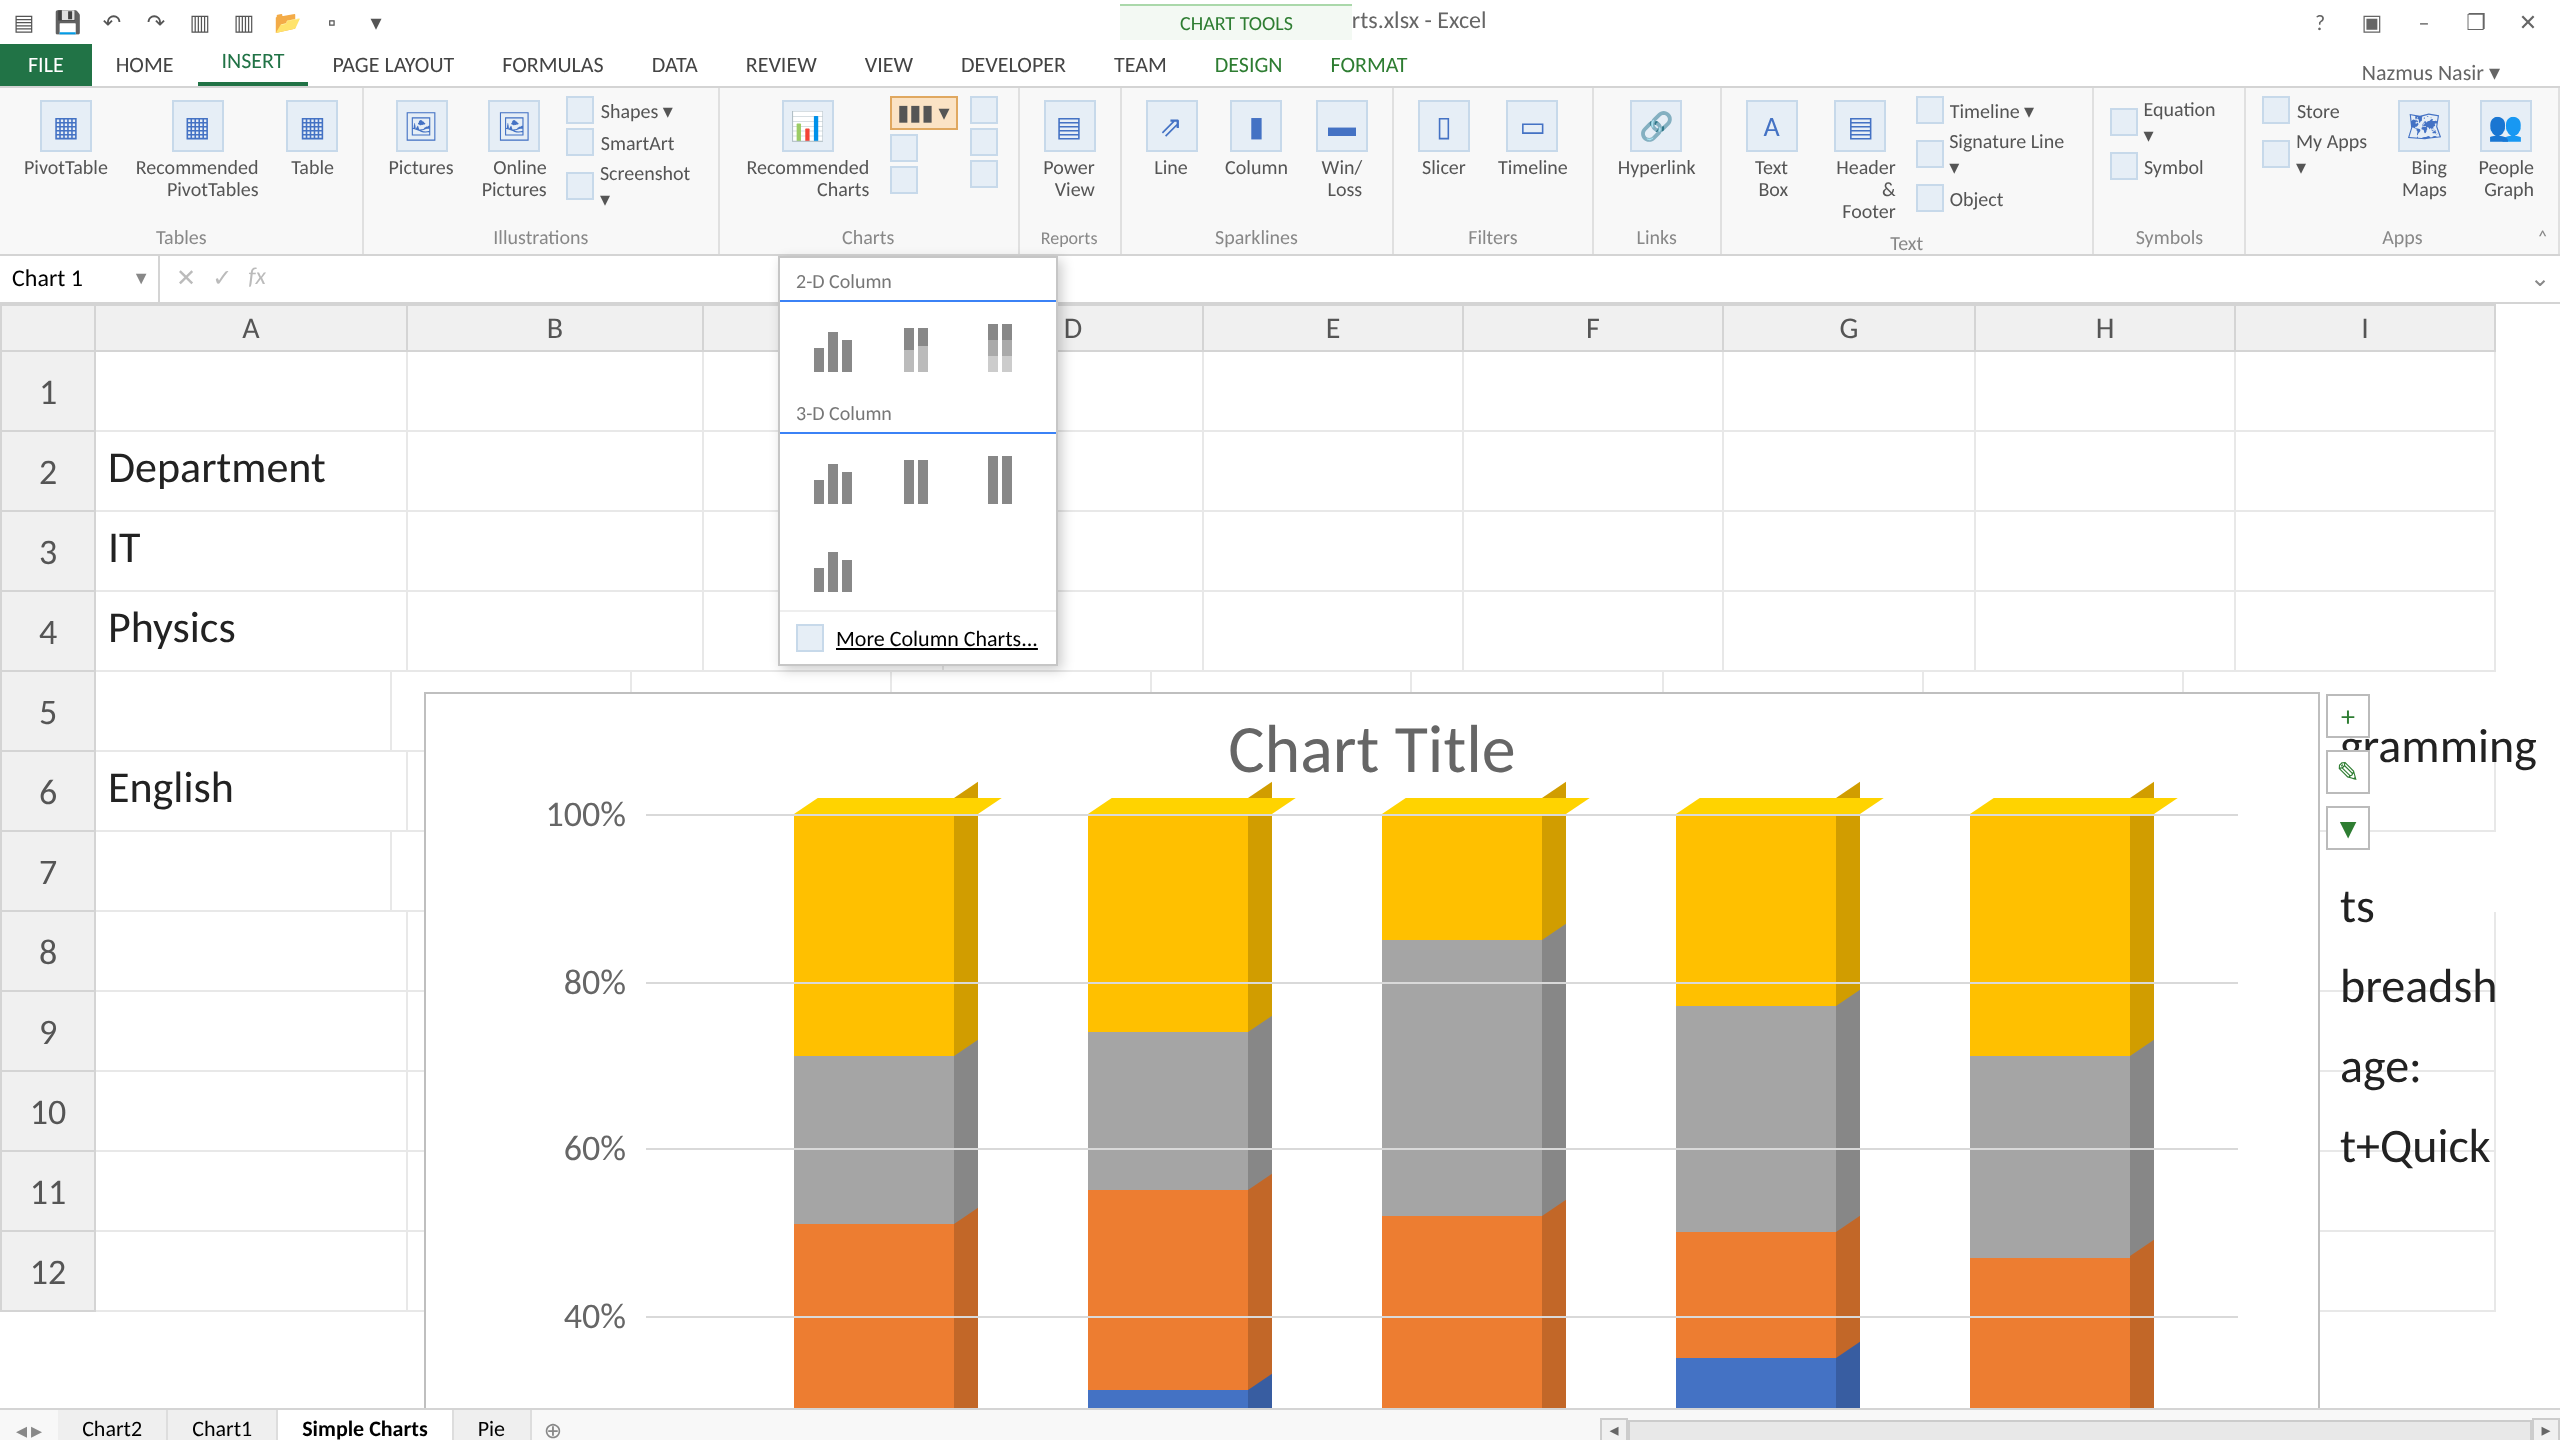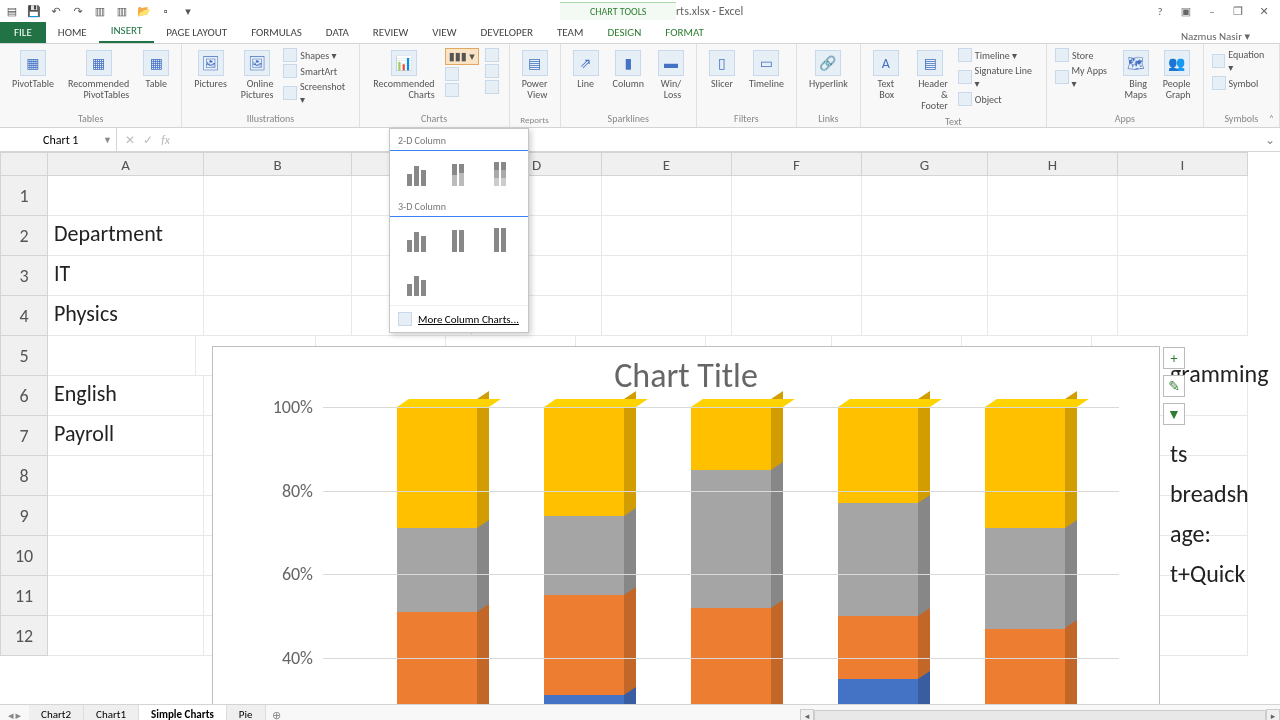--- a/index.html
+++ b/index.html
@@ -41,21 +41,21 @@
 .popup .phead { color:#777; padding:5px 8px 3px 8px; border-bottom:1px solid #3b82f6; font-size:10px; }
 .popup .prow { display:flex; gap:10px; padding:6px 10px; }
 .popup .cicon { width:32px; height:32px; display:flex; align-items:flex-end; justify-content:center; gap:2px; cursor:pointer; border:1px solid transparent; padding:2px; }
 .popup .cicon span { display:inline-block; width:5px; background:#888; }
 .popup .pfoot { border-top:1px solid #eee; padding:6px 8px; display:flex; align-items:center; gap:6px; cursor:pointer; }
 .popup .pfoot .micon {width:14px;height:14px;background:#e6eef6;border:1px solid #c7d9ea;}
 .popup .pfoot span:last-child { text-decoration:underline; }
 
 
 .fbar { height:24px; display:flex; align-items:center; border-bottom:1px solid #d4d4d4; font-size:12px; }
-.fbar .namebox { width:80px; border-right:1px solid #d4d4d4; padding-left:6px; height:100%; display:flex; align-items:center; justify-content:space-between; padding-right:4px;margin-left:37px;}
+.fbar .namebox { width:80px; border-right:1px solid #d4d4d4; padding-left:6px; height:100%; display:flex; align-items:center; justify-content:space-between; padding-right:4px;}
 .fbar .namebox .dd { color:#888; font-size:9px;}
 .fbar .fbtns { display:flex; gap:8px; padding:0 8px; color:#bbb; }
 .fbar .finput { flex:1; padding-left:6px; }
 .fbar .expand { width:20px; text-align:center; color:#888; }
 
 
 .gridwrap { position:relative; height:552px; overflow:hidden; }
 .colhead { display:flex; height:24px; }
 .colhead .corner { width:48px; border:1px solid #d4d4d4; background:#f0f0f0;}
 .colhead .ch { border:1px solid #d4d4d4; border-left:none; background:#f0f0f0; text-align:center; font-size:15px; color:#555; line-height:24px; }
@@ -302,55 +302,55 @@
       </div>
     </div>
     <div class="glabel">Text</div>
   </div>
 
   <div class="rgroup">
     <div class="items">
       <div class="minirow">
         <div class="mi">
             <div class="micon"></div>
+            <span>Equation ▾</span>
+          </div>
+        <div class="mi">
+            <div class="micon"></div>
+            <span>Symbol</span>
+          </div>
+      </div>
+    </div>
+    <div class="glabel">Symbols</div>
+  </div>
+
+  <div class="rgroup">
+    <div class="items">
+      <div class="minirow">
+        <div class="mi">
+            <div class="micon"></div>
             <span>Store</span>
           </div>
         <div class="mi">
             <div class="micon"></div>
             <span>My Apps ▾</span>
           </div>
       </div>
       <div class="rbtn">
           <div class="ricon">🗺</div>
           <div class="rlabel" style="white-space:pre-line">Bing
 Maps</div>
         </div>
       <div class="rbtn">
           <div class="ricon">👥</div>
           <div class="rlabel" style="white-space:pre-line">People
 Graph</div>
         </div>
     </div>
     <div class="glabel">Apps</div>
-  </div>
-
-  <div class="rgroup">
-    <div class="items">
-      <div class="minirow">
-        <div class="mi">
-            <div class="micon"></div>
-            <span>Equation ▾</span>
-          </div>
-        <div class="mi">
-            <div class="micon"></div>
-            <span>Symbol</span>
-          </div>
-      </div>
-    </div>
-    <div class="glabel">Symbols</div>
   </div>
   <div style="position:absolute; right:6px; bottom:2px; color:#888; cursor:pointer">˄</div>
 </div>
 
 <div class="popup">
   <div class="phead">2-D Column</div>
   <div class="prow">
     <div class="cicon">
         <span style="height:12px"></span>
         <span style="height:20px"></span>
@@ -488,21 +488,20 @@
         <div class="cell colC"></div>
         <div class="cell colD"></div>
         <div class="cell colE"></div>
         <div class="cell colF"></div>
         <div class="cell colG"></div>
         <div class="cell colH"></div>
         <div class="cell colI"></div>
       </div>
       <div class="row">
         <div class="rh">7</div>
-        <div class="cell colA">Payroll</div>
         <div class="cell colB"></div>
         <div class="cell colC"></div>
         <div class="cell colD"></div>
         <div class="cell colE"></div>
         <div class="cell colF"></div>
         <div class="cell colG"></div>
         <div class="cell colH"></div>
         <div class="cell colI"></div>
       </div>
       <div class="row">

